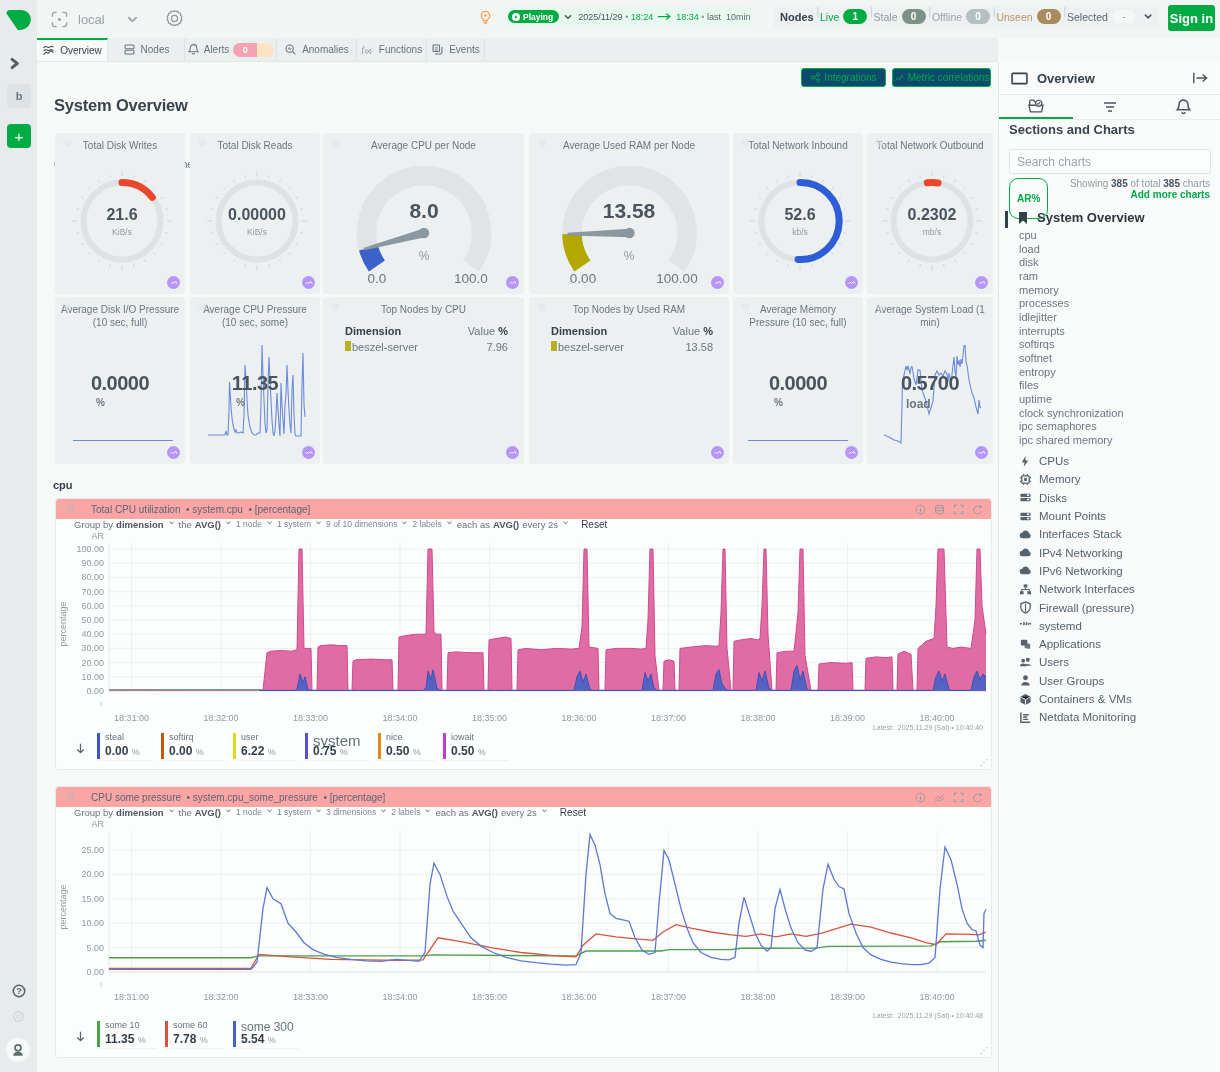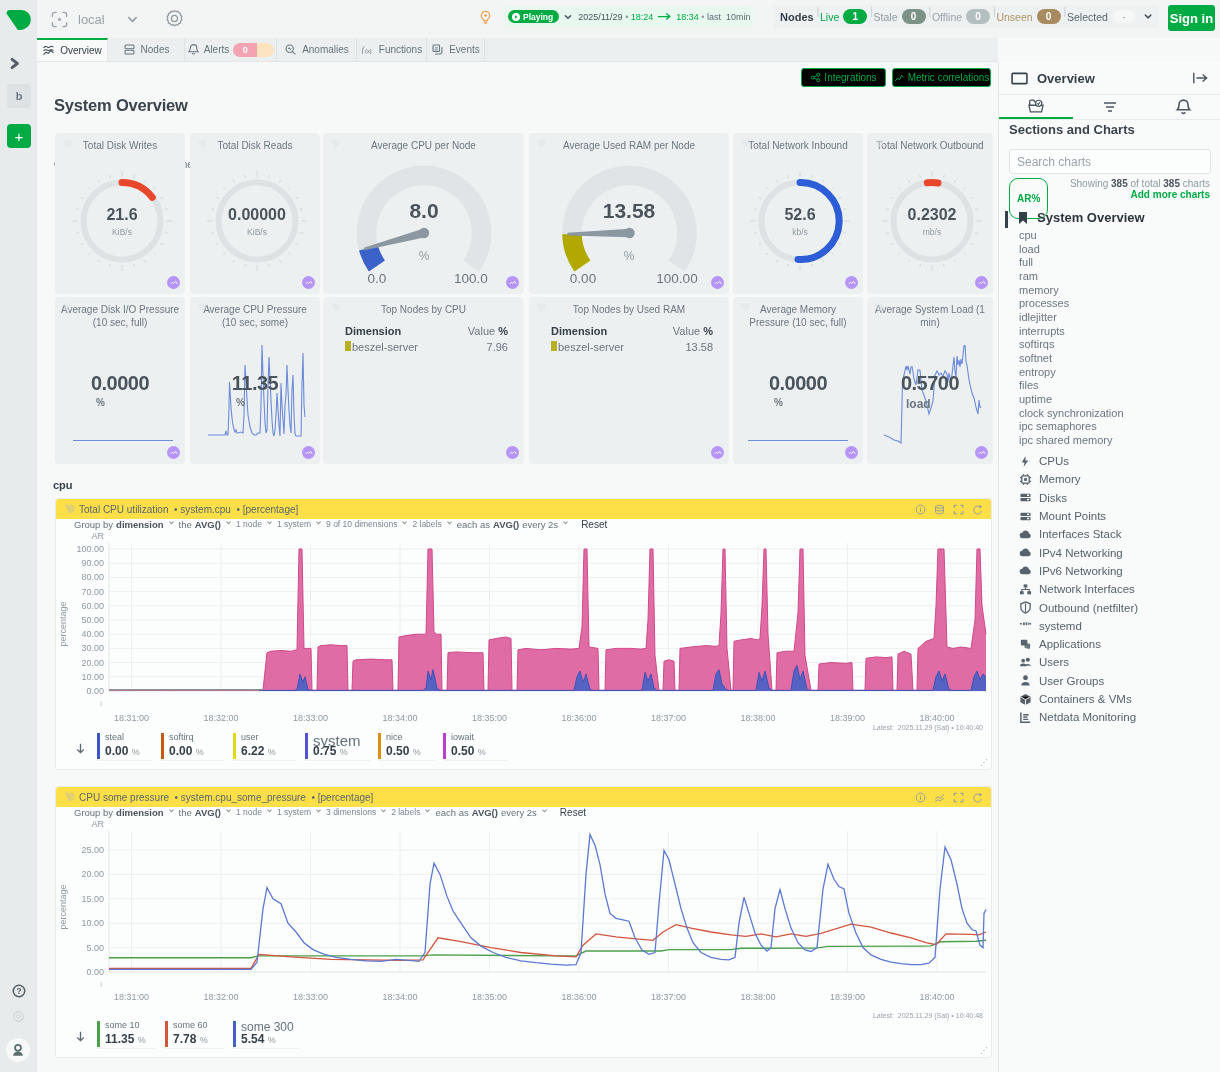--- a/index.html
+++ b/index.html
@@ -19,30 +19,30 @@
 #playpill { background:#00ab44; color:#fff; border-radius:7px; height:13px; display:flex; align-items:center; padding:0 6px 0 4px; font-size:8.5px; font-weight:bold; flex:none; }
 #nodesbar { position:absolute; left:736px; top:5px; width:386px; height:23px; background:#eef1f2; border-radius:3px; display:flex; align-items:center; padding:0 7px; font-size:10.5px; color:#64747c; }
 .cnt { display:inline-flex; align-items:center; justify-content:center; min-width:24px; height:15px; border-radius:8px; color:#fff; font-size:10px; font-weight:bold; margin-left:4px; }
 #signin { position:absolute; left:1131px; top:5px; width:47px; height:26px; background:#00ab44; color:#fff; font-size:13px; font-weight:bold; border-radius:3px; display:flex; align-items:center; justify-content:center; }
 #tabs { position:absolute; left:37px; top:38px; width:961px; height:24px; background:#eceff0; border-bottom:1px solid #e3e7e8; display:flex; z-index:20; }
 .tab { display:flex; align-items:center; justify-content:center; gap:5px; padding:0; font-size:10px; color:#64747c; border-right:1px solid #dde2e3; overflow:hidden; flex:none; }
 .tab.active { background:#f8fafa; border-top:2px solid #00ab44; color:#35414a; border-right:1px solid #e3e7e8; }
 .tab svg { width:13px; height:13px; flex:none; }
 #main { position:absolute; left:37px; top:62px; width:961px; height:1010px; background:#f7f9f9; overflow:hidden; }
 .topbtns { position:absolute; top:6px; right:7px; display:flex; gap:6px; }
-.obtn { border:1px solid #00ab44; color:#00ab44; background:#000000; border-radius:3px; height:19px; display:flex; align-items:center; justify-content:center; gap:3px; padding:0; font-size:10px; white-space:nowrap; overflow:hidden; flex:none; }
+.obtn { border:1px solid #00ab44; color:#00ab44; background:#0c4a6e; border-radius:3px; height:19px; display:flex; align-items:center; justify-content:center; gap:3px; padding:0; font-size:10px; white-space:nowrap; overflow:hidden; flex:none; }
 #h1 { position:absolute; left:17px; top:34px; font-size:16.5px; font-weight:bold; color:#3a444d; letter-spacing:-0.2px; }
 #h1sub { position:absolute; left:17px; top:53px; font-size:10px; color:#64747c;margin-top:44px; }
 .card { position:absolute; background:#edf0f1; border-radius:4px; }
 .cardtitle { text-align:center; font-size:10px; color:#6b7681; padding:6px 3px 0; line-height:13px; }
 .anom { position:absolute; right:5px; bottom:5px; width:13px; height:13px; border-radius:50%; background:#b596f8; color:#fff; font-size:8px; display:flex; align-items:center; justify-content:center; }
 .cardlogo { position:absolute; left:7px; top:6px; width:10px; height:9px; opacity:.5; }
 .seclabel { position:absolute; left:16px; font-size:11px; font-weight:bold; color:#35414a; }
 .chart { position:absolute; left:18px; width:937px; background:#fcfdfd; border:1px solid #e8ebec; border-radius:3px; }
-.chead { height:20px; background:#fde047; display:flex; align-items:center; font-size:10px; color:#5a6670; padding:0 8px; gap:4px; border-radius:3px 3px 0 0; }
+.chead { height:20px; background:#fca5a5; display:flex; align-items:center; font-size:10px; color:#5a6670; padding:0 8px; gap:16px; border-radius:3px 3px 0 0; }
 .ctools { height:16px; display:flex; align-items:flex-start; font-size:9.5px; color:#64747c; padding:0 6px; gap:3px;margin-left:12px; }
 .cicons { margin-left:auto; display:flex; gap:8px; color:#8f9aa0; }
 .cicons svg { width:11px; height:11px; }
 #rightbar { position:absolute; left:998px; top:62px; width:222px; height:1010px; background:#f9fbfb; border-left:1px solid #e3e7e8; z-index:10; }
 #rb-head { height:33px; display:flex; align-items:center; padding:0 12px; border-bottom:1px solid #e8ebec; }
 #rb-tabs { height:25px; display:flex; border-bottom:1px solid #e8ebec; }
 .rbtab { flex:1; display:flex; align-items:center; justify-content:center; color:#4a5560; }
 .rbtab.active { border-bottom:2px solid #00ab44; }
 #rb-sec { padding:2px 10px 0 10px; }
 #search { width:202px; height:25px; border:1px solid #dfe4e5; border-radius:3px; background:#fcfdfd; color:#9aa4ab; font-size:12px; display:flex; align-items:center; padding:0 7px; margin-top:4px; }
@@ -818,21 +818,21 @@
  <div style="display:flex;align-items:center;gap:8px;padding-left:12px">
   <svg width="12" height="14" viewBox="0 0 12 14">
           <path d="M2 1 h8 v12 l-4-3.5 L2 13z" fill="#35414a"></path>
         </svg>
   <span style="font-size:13px;font-weight:bold;color:#2c353d">System Overview</span>
  </div>
 </div>
 <div style="margin-top:3px">
       <div class="subitem">cpu</div>
       <div class="subitem">load</div>
-      <div class="subitem">full</div>
+      <div class="subitem">disk</div>
       <div class="subitem">ram</div>
       <div class="subitem">memory</div>
       <div class="subitem">processes</div>
       <div class="subitem">idlejitter</div>
       <div class="subitem">interrupts</div>
       <div class="subitem">softirqs</div>
       <div class="subitem">softnet</div>
       <div class="subitem">entropy</div>
       <div class="subitem">files</div>
       <div class="subitem">uptime</div>
@@ -898,21 +898,21 @@
           <rect x="9" y="8.8" width="4" height="3.4" fill="#56636c"></rect>
           <path d="M7 5 v2 M3 9 v-2 h8 v2" fill="none" stroke="#56636c" stroke-width="1.2"></path>
         </svg>
         <span>Network Interfaces</span>
       </div>
       <div class="menuitem">
         <svg viewBox="0 0 14 14">
           <path d="M7 1 L12 3 v4 c0 3-2.5 5-5 6 -2.5-1-5-3-5-6 V3z" fill="none" stroke="#56636c" stroke-width="1.4"></path>
           <path d="M7 2.5 V12" stroke="#56636c" stroke-width="1.2"></path>
         </svg>
-        <span>Outbound (netfilter)</span>
+        <span>Firewall (pressure)</span>
       </div>
       <div class="menuitem">
         <svg viewBox="0 0 14 14">
           <path d="M1 5 h2 M11 5 h2" stroke="#56636c" stroke-width="1.6"></path>
           <rect x="4.4" y="3.6" width="1.8" height="3" fill="#56636c"></rect>
           <rect x="7.2" y="3.6" width="1.8" height="3" fill="#56636c"></rect>
           <path d="M10 3.6 l1.6 1.5 -1.6 1.5z" fill="#56636c"></path>
         </svg>
         <span>systemd</span>
       </div>

